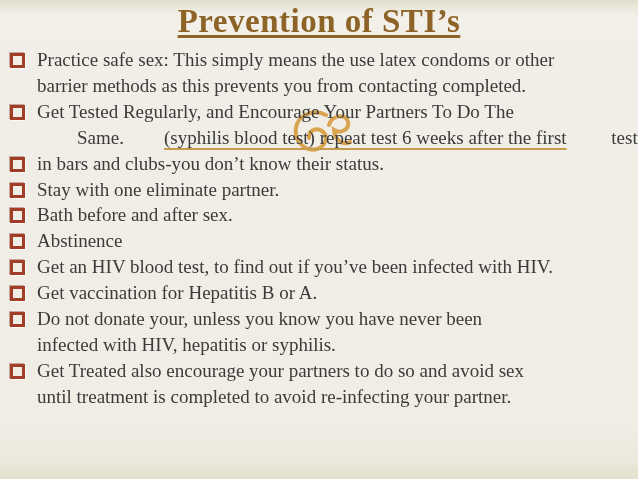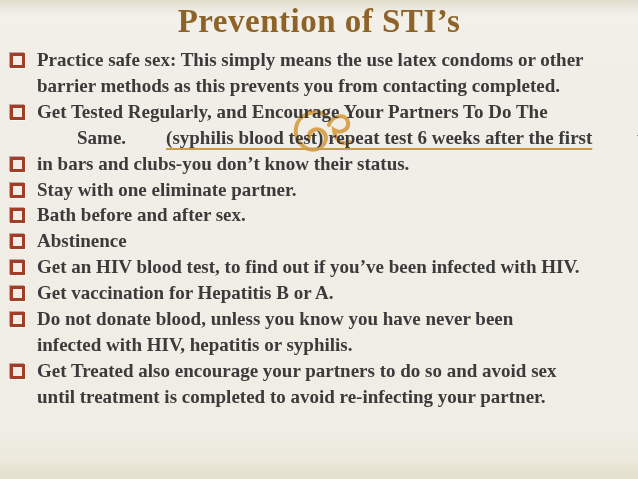--- a/index.html
+++ b/index.html
@@ -12,20 +12,21 @@
       #f0eee6 70px, #efede4 430px, #ece9dd 458px);
     font-family:"Liberation Serif","DejaVu Serif",serif;
   }
   .title-wrap{ text-align:center; padding-top:2px; height:42px; }
   .title{
     display:inline-block;
     margin:0;
     font-size:33px; line-height:38px; font-weight:bold;
     letter-spacing:0.5px;
     color:#8d6327;
+    text-decoration:underline;
     text-decoration-thickness:2.5px;
     text-underline-offset:3px;
   }
   ul.bullets{
     position:relative; z-index:2;
     list-style:none;
     margin:3px 0 0 0;
     padding:0 0 0 10px;
   }
   ul.bullets li{
@@ -35,21 +36,21 @@
     font-size:19px;
     line-height:25.9px;
   }
   .sq{
     position:absolute; left:0; top:6px;
     width:9px; height:9px;
     border:3px solid #a23d28;
     box-shadow:-1px -1px 0 rgba(110,35,22,.35), 1px 1px 0 rgba(255,255,255,.7);
     background:transparent;
   }
-  .line{ display:block; white-space:nowrap;font-weight:bold; }
+  .line{ display:block; white-space:nowrap; }
   .inline-line{ white-space:nowrap;margin-left:40px; }
   .link{
     text-decoration:underline;
     text-decoration-color:#c needed;
   }
   .link{
     text-decoration:underline;
     text-decoration-color:#c79b4d;
     text-decoration-thickness:2px;
     text-underline-offset:3.5px;
@@ -121,21 +122,21 @@
       <span class="line">Get an HIV blood test, to find out if you’ve been infected with HIV.</span>
     </li>
 
     <li>
       <span class="sq"></span>
       <span class="line">Get vaccination for Hepatitis B or A.</span>
     </li>
 
     <li>
       <span class="sq"></span>
-      <span class="line">Do not donate blood, unless you know you have never been</span>
+      <span class="line">Do not donate your, unless you know you have never been</span>
       <span class="line">infected with HIV, hepatitis or syphilis.</span>
     </li>
 
     <li>
       <span class="sq"></span>
       <span class="line">Get Treated also encourage your partners to do so and avoid sex</span>
       <span class="line">until treatment is completed to avoid re-infecting your partner.</span>
     </li>
 
   </ul>

